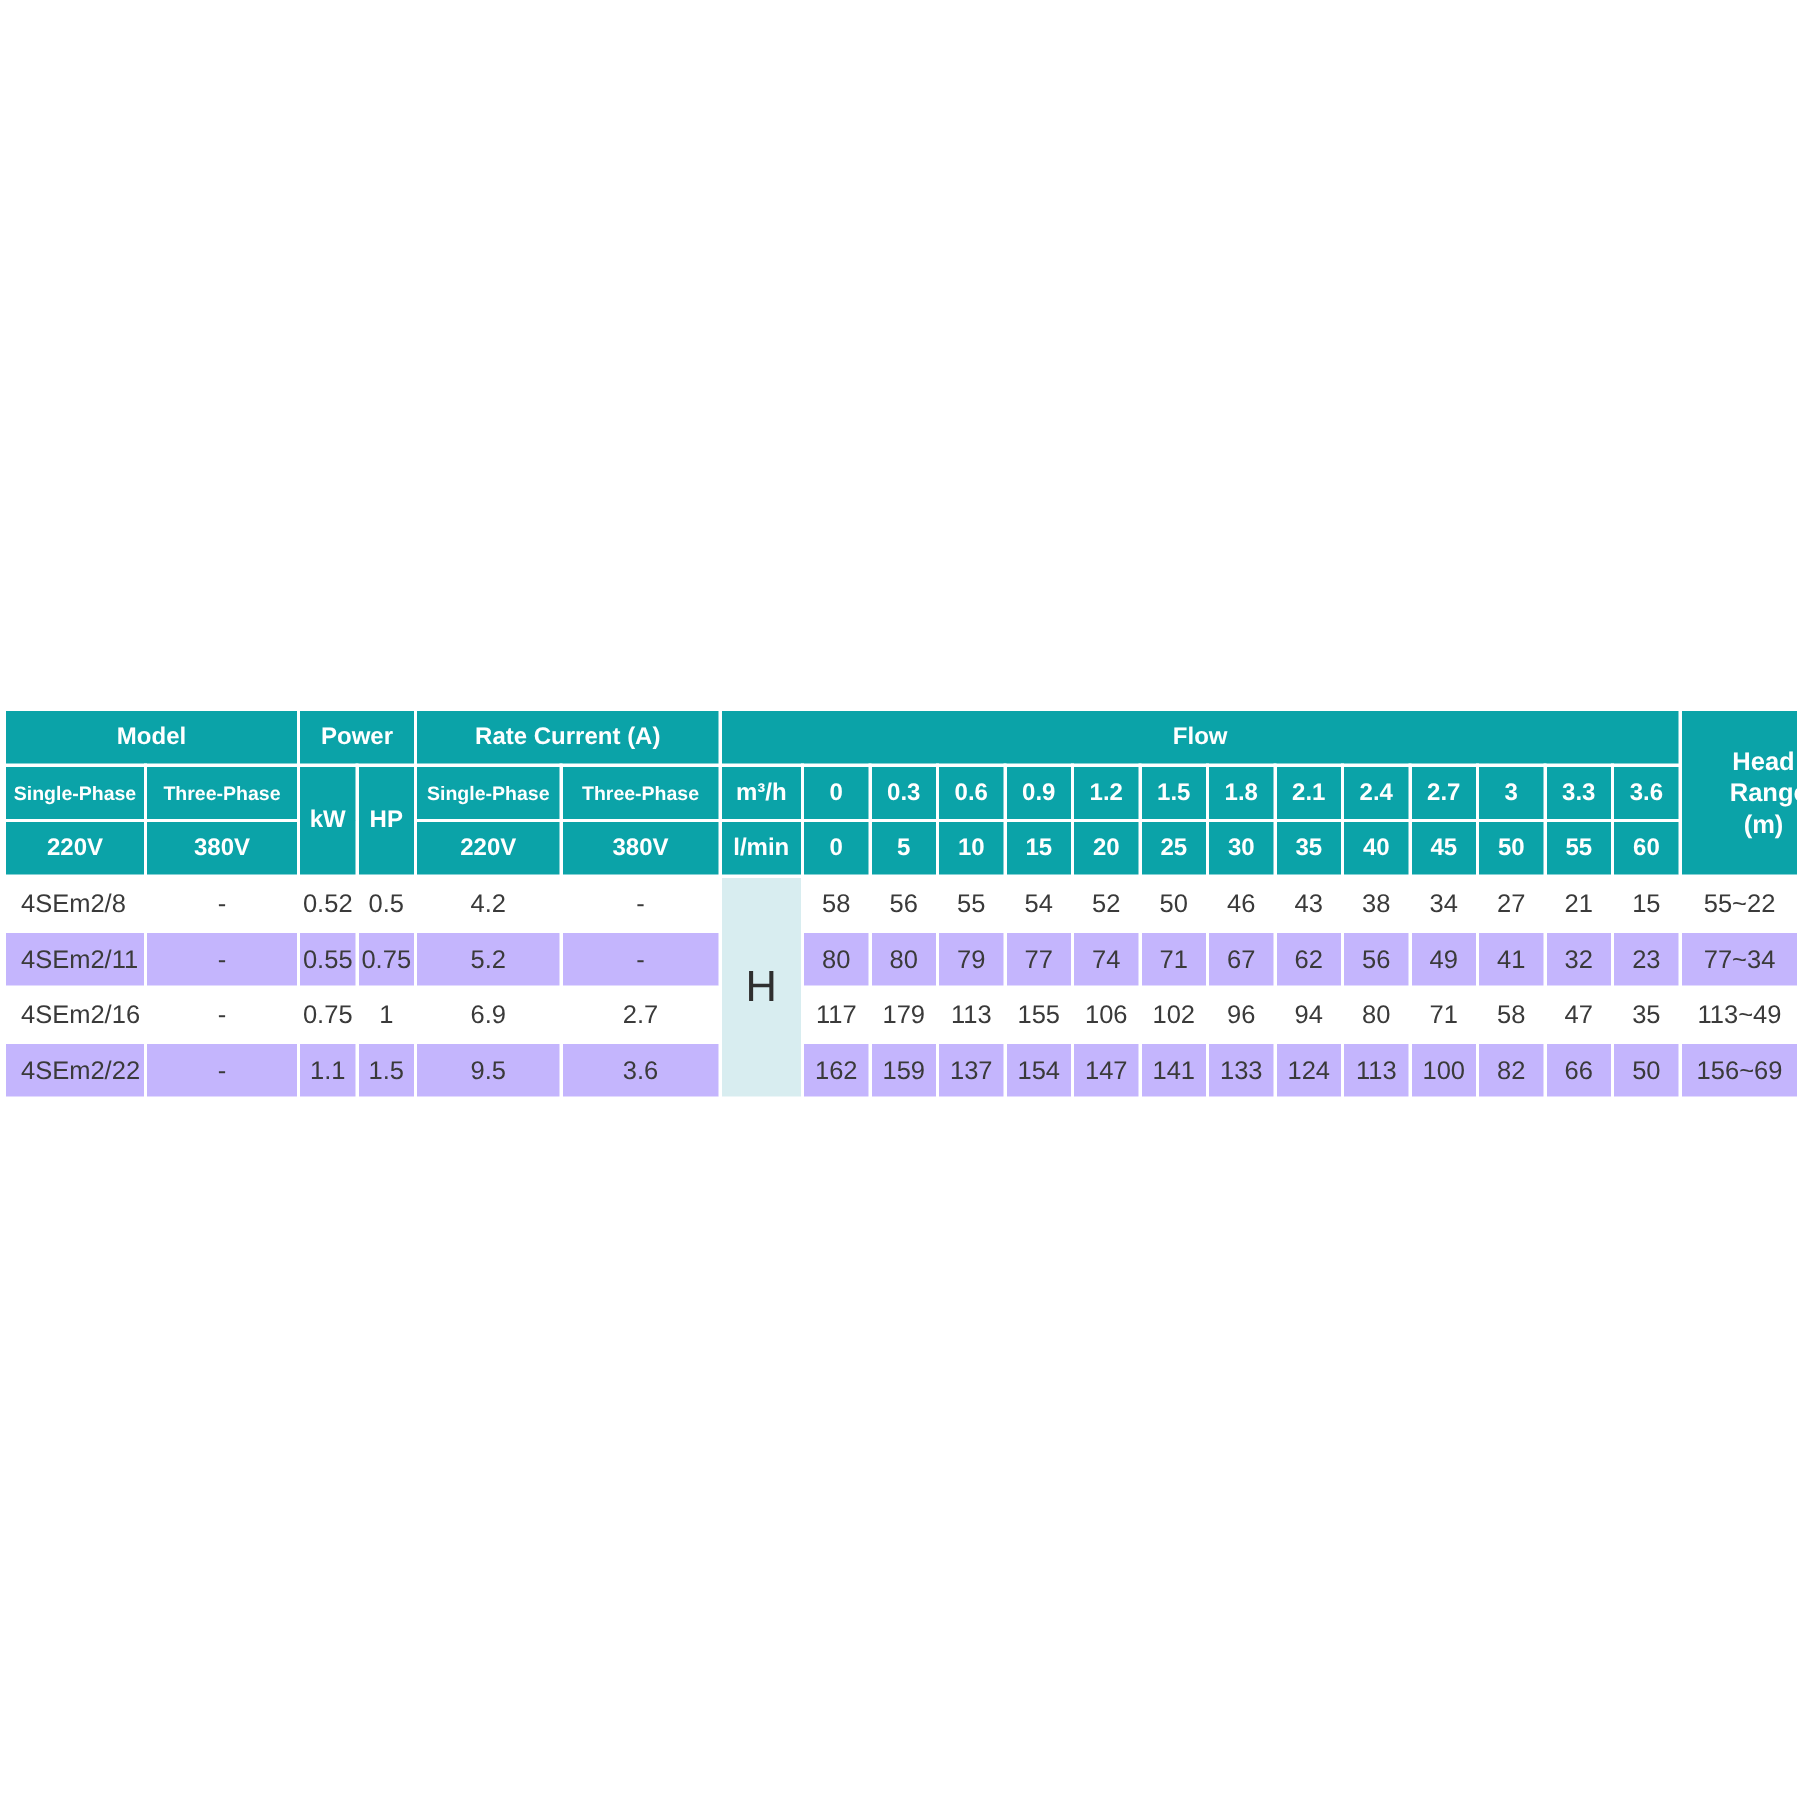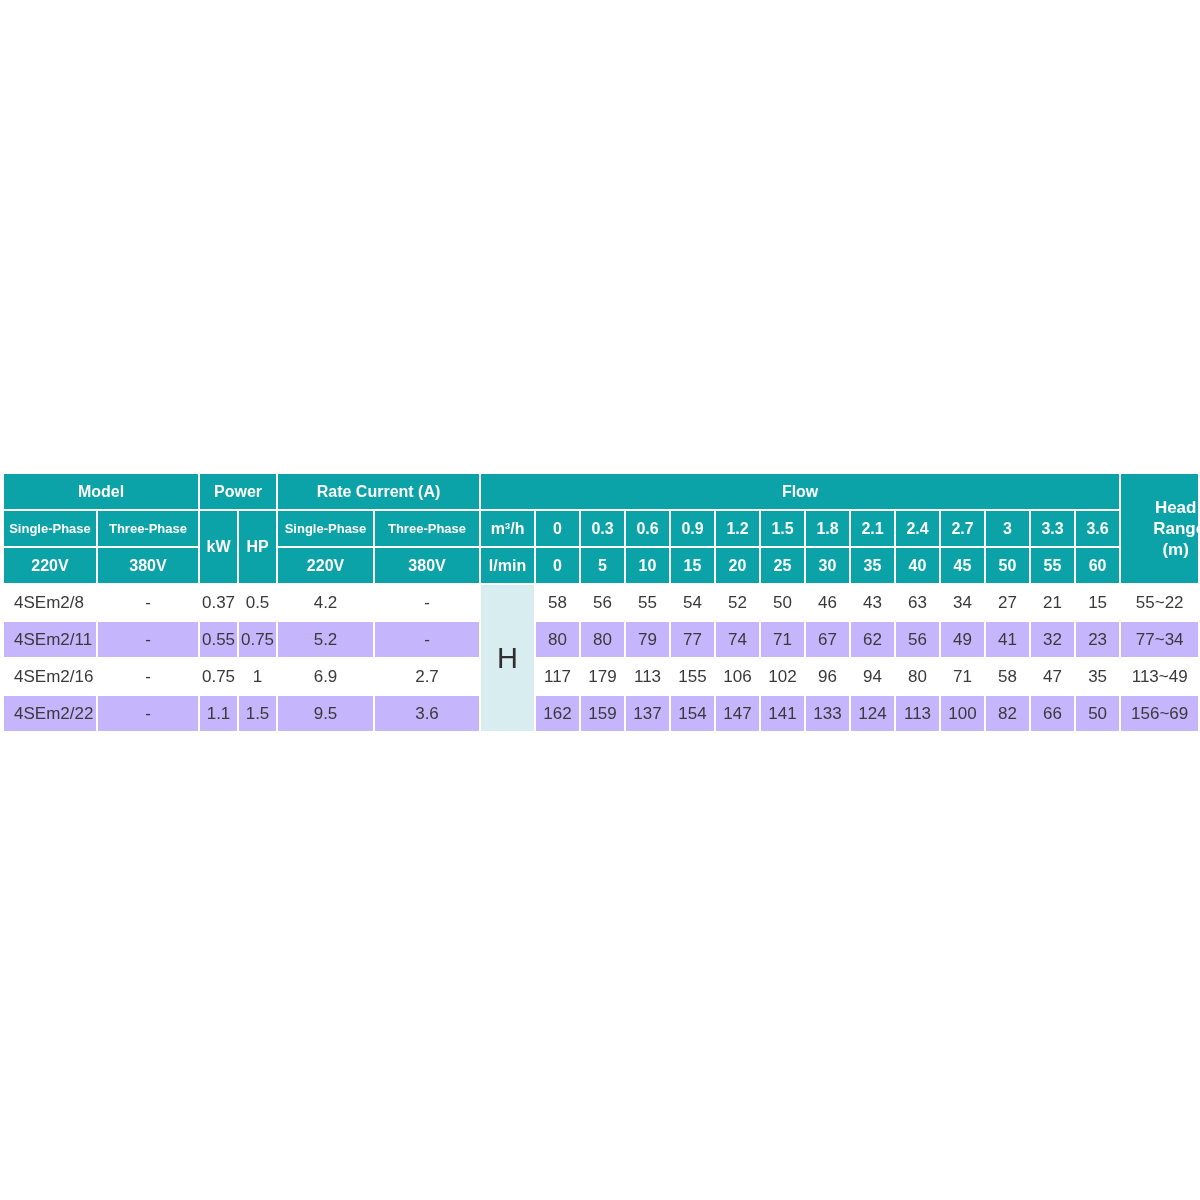--- a/index.html
+++ b/index.html
@@ -135,34 +135,34 @@
           <th>45</th>
           <th>50</th>
           <th>55</th>
           <th>60</th>
         </tr>
     </thead>
     <tbody id="table-body">
         <tr>
           <td class="model-cell">4SEm2/8</td>
           <td>-</td>
-          <td>0.37</td>
+          <td>0.52</td>
           <td>0.5</td>
           <td>4.2</td>
           <td>-</td>
           <td class="h-cell" rowspan="4">H</td>
           <td>58</td>
           <td>56</td>
           <td>55</td>
           <td>54</td>
           <td>52</td>
           <td>50</td>
           <td>46</td>
           <td>43</td>
-          <td>63</td>
+          <td>38</td>
           <td>34</td>
           <td>27</td>
           <td>21</td>
           <td>15</td>
           <td>55~22</td>
         </tr>
         <tr class="stripe">
           <td class="model-cell">4SEm2/11</td>
           <td>-</td>
           <td>0.55</td>

